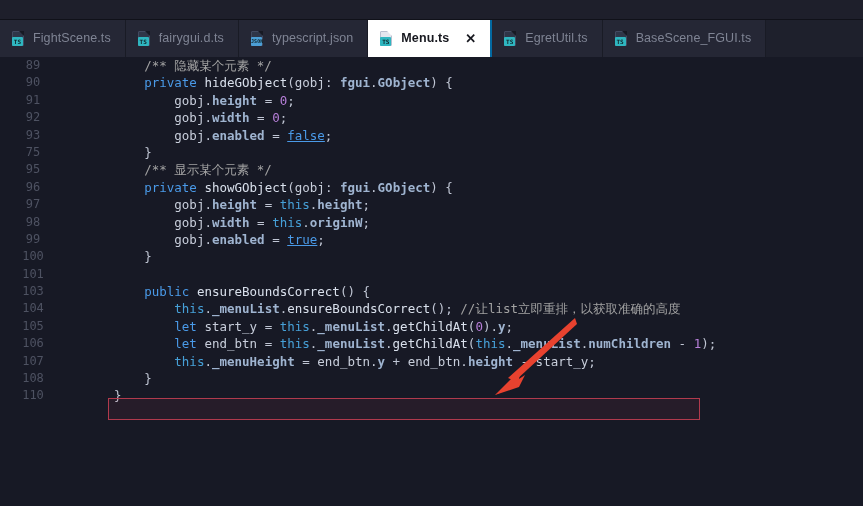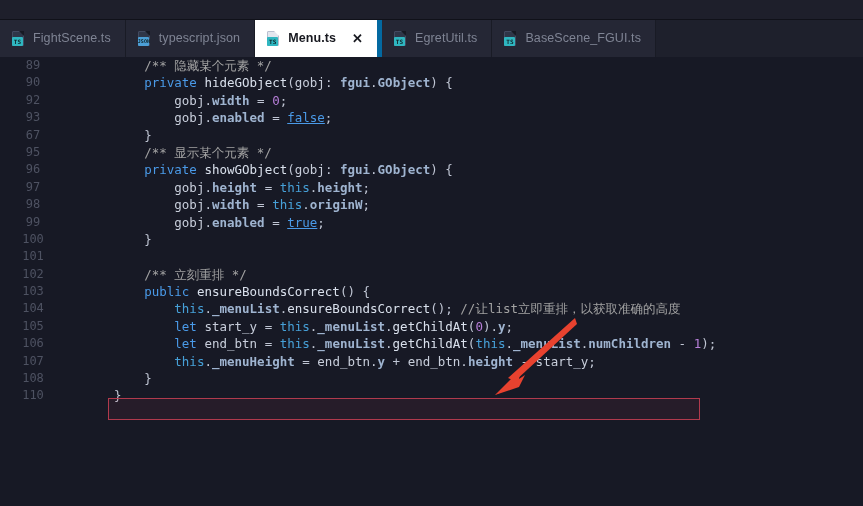--- a/index.html
+++ b/index.html
@@ -45,21 +45,21 @@
     font-size: 12.5px;
     letter-spacing: .1px;
     border-right: 1px solid #191b25;
     white-space: nowrap;
     cursor: pointer;
   }
   .tab.active {
     background: #ffffff;
     color: #17181f;
     font-weight: bold;
-    border-right: 5px solid #0369a1;
+    border-right: 2px solid #0369a1;
   }
   .tab .tab-label { line-height: 1; }
   .tab-close {
     margin-left: 9px;
     font-family: "Liberation Sans", sans-serif;
     font-size: 13px;
     font-weight: bold;
     color: #17181f;
     line-height: 1;
     cursor: pointer;
@@ -177,20 +177,28 @@
   <div class="tabbar" id="tabbar">
       <div class="tab">
         <span class="ficon">
           <span class="page"></span>
           <span class="fold"></span>
           <span class="badge">TS</span>
         </span>
         <span class="tab-label">FightScene.ts</span>
       </div>
       <div class="tab">
+        <span class="ficon">
+          <span class="page"></span>
+          <span class="fold"></span>
+          <span class="badge">TS</span>
+        </span>
+        <span class="tab-label">fairygui.d.ts</span>
+      </div>
+      <div class="tab">
         <span class="ficon json">
           <span class="page"></span>
           <span class="fold"></span>
           <span class="badge">JSON</span>
         </span>
         <span class="tab-label">typescript.json</span>
       </div>
       <div class="tab active">
         <span class="ficon">
           <span class="page"></span>
@@ -217,31 +225,31 @@
         <span class="tab-label">BaseScene_FGUI.ts</span>
       </div>
       <div class="tab-spacer"></div>
     </div>
 
   <div class="editor">
     <div class="gutter"></div>
     <div class="code-area" id="code-area">
         <div class="line"><span class="ln">89</span><span class="src"><span class="pun">        </span><span class="cmt">/** 隐藏某个元素 */</span></span></div>
         <div class="line"><span class="ln">90</span><span class="src"><span class="pun">        </span><span class="kw">private</span><span class="pun"> </span><span class="fn">hideGObject</span><span class="pun">(</span><span class="var">gobj</span><span class="pun">: </span><span class="prop">fgui</span><span class="pun">.</span><span class="prop">GObject</span><span class="pun">) {</span></span></div>
+        <div class="line"><span class="ln">91</span><span class="src"><span class="pun">            </span><span class="var">gobj</span><span class="pun">.</span><span class="prop">height</span><span class="pun"> = </span><span class="num">0</span><span class="pun">;</span></span></div>
         <div class="line"><span class="ln">92</span><span class="src"><span class="pun">            </span><span class="var">gobj</span><span class="pun">.</span><span class="prop">width</span><span class="pun"> = </span><span class="num">0</span><span class="pun">;</span></span></div>
         <div class="line"><span class="ln">93</span><span class="src"><span class="pun">            </span><span class="var">gobj</span><span class="pun">.</span><span class="prop">enabled</span><span class="pun"> = </span><span class="lit">false</span><span class="pun">;</span></span></div>
-        <div class="line"><span class="ln">67</span><span class="src"><span class="pun">        }</span></span></div>
+        <div class="line"><span class="ln">75</span><span class="src"><span class="pun">        }</span></span></div>
         <div class="line"><span class="ln">95</span><span class="src"><span class="pun">        </span><span class="cmt">/** 显示某个元素 */</span></span></div>
         <div class="line"><span class="ln">96</span><span class="src"><span class="pun">        </span><span class="kw">private</span><span class="pun"> </span><span class="fn">showGObject</span><span class="pun">(</span><span class="var">gobj</span><span class="pun">: </span><span class="prop">fgui</span><span class="pun">.</span><span class="prop">GObject</span><span class="pun">) {</span></span></div>
         <div class="line"><span class="ln">97</span><span class="src"><span class="pun">            </span><span class="var">gobj</span><span class="pun">.</span><span class="prop">height</span><span class="pun"> = </span><span class="this">this</span><span class="pun">.</span><span class="prop">height</span><span class="pun">;</span></span></div>
         <div class="line"><span class="ln">98</span><span class="src"><span class="pun">            </span><span class="var">gobj</span><span class="pun">.</span><span class="prop">width</span><span class="pun"> = </span><span class="this">this</span><span class="pun">.</span><span class="prop">originW</span><span class="pun">;</span></span></div>
         <div class="line"><span class="ln">99</span><span class="src"><span class="pun">            </span><span class="var">gobj</span><span class="pun">.</span><span class="prop">enabled</span><span class="pun"> = </span><span class="lit">true</span><span class="pun">;</span></span></div>
         <div class="line"><span class="ln">100</span><span class="src"><span class="pun">        }</span></span></div>
         <div class="line"><span class="ln">101</span><span class="src"><span class="pun"></span></span></div>
-        <div class="line"><span class="ln">102</span><span class="src"><span class="pun">        </span><span class="cmt">/** 立刻重排 */</span></span></div>
         <div class="line"><span class="ln">103</span><span class="src"><span class="pun">        </span><span class="kw">public</span><span class="pun"> </span><span class="fn">ensureBoundsCorrect</span><span class="pun">() {</span></span></div>
         <div class="line"><span class="ln">104</span><span class="src"><span class="pun">            </span><span class="this">this</span><span class="pun">.</span><span class="prop">_menuList</span><span class="pun">.</span><span class="fn">ensureBoundsCorrect</span><span class="pun">(); </span><span class="cmt">//让list立即重排，以获取准确的高度</span></span></div>
         <div class="line"><span class="ln">105</span><span class="src"><span class="pun">            </span><span class="kw">let</span><span class="pun"> </span><span class="var">start_y</span><span class="pun"> = </span><span class="this">this</span><span class="pun">.</span><span class="prop">_menuList</span><span class="pun">.</span><span class="fn">getChildAt</span><span class="pun">(</span><span class="num">0</span><span class="pun">).</span><span class="prop">y</span><span class="pun">;</span></span></div>
         <div class="line"><span class="ln">106</span><span class="src"><span class="pun">            </span><span class="kw">let</span><span class="pun"> </span><span class="var">end_btn</span><span class="pun"> = </span><span class="this">this</span><span class="pun">.</span><span class="prop">_menuList</span><span class="pun">.</span><span class="fn">getChildAt</span><span class="pun">(</span><span class="this">this</span><span class="pun">.</span><span class="prop">_menuList</span><span class="pun">.</span><span class="prop">numChildren</span><span class="pun"> - </span><span class="num">1</span><span class="pun">);</span></span></div>
         <div class="line"><span class="ln">107</span><span class="src"><span class="pun">            </span><span class="this">this</span><span class="pun">.</span><span class="prop">_menuHeight</span><span class="pun"> = </span><span class="var">end_btn</span><span class="pun">.</span><span class="prop">y</span><span class="pun"> + </span><span class="var">end_btn</span><span class="pun">.</span><span class="prop">height</span><span class="pun"> - </span><span class="var">start_y</span><span class="pun">;</span></span></div>
         <div class="line"><span class="ln">108</span><span class="src"><span class="pun">        }</span></span></div>
         <div class="line"><span class="ln">110</span><span class="src"><span class="pun">    }</span></span></div>
       </div>
 
     <div class="hilite-box"></div>

